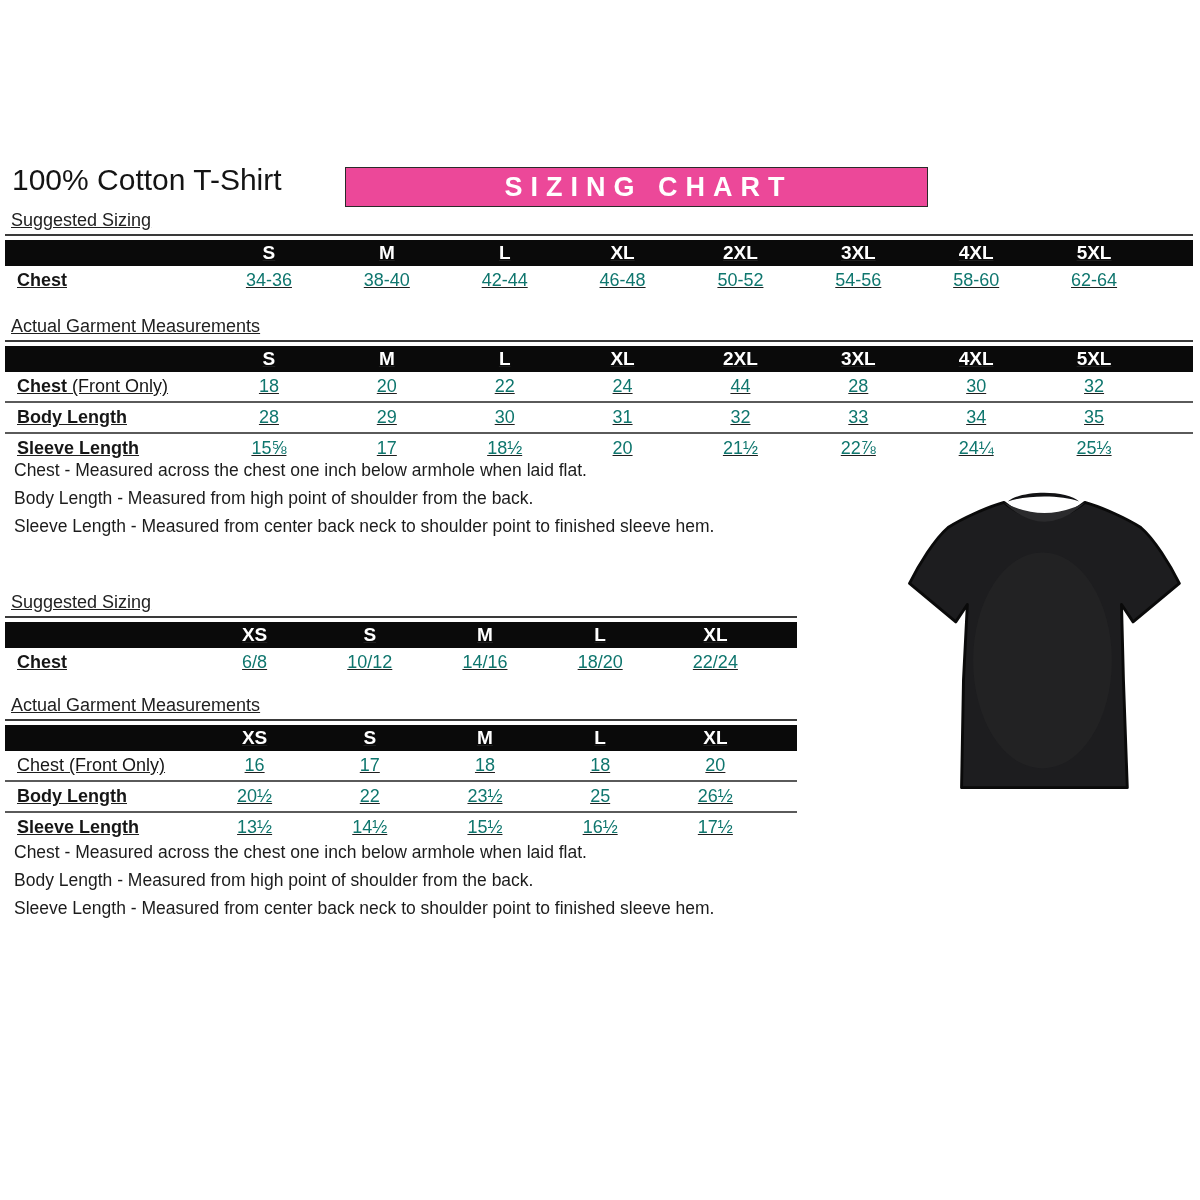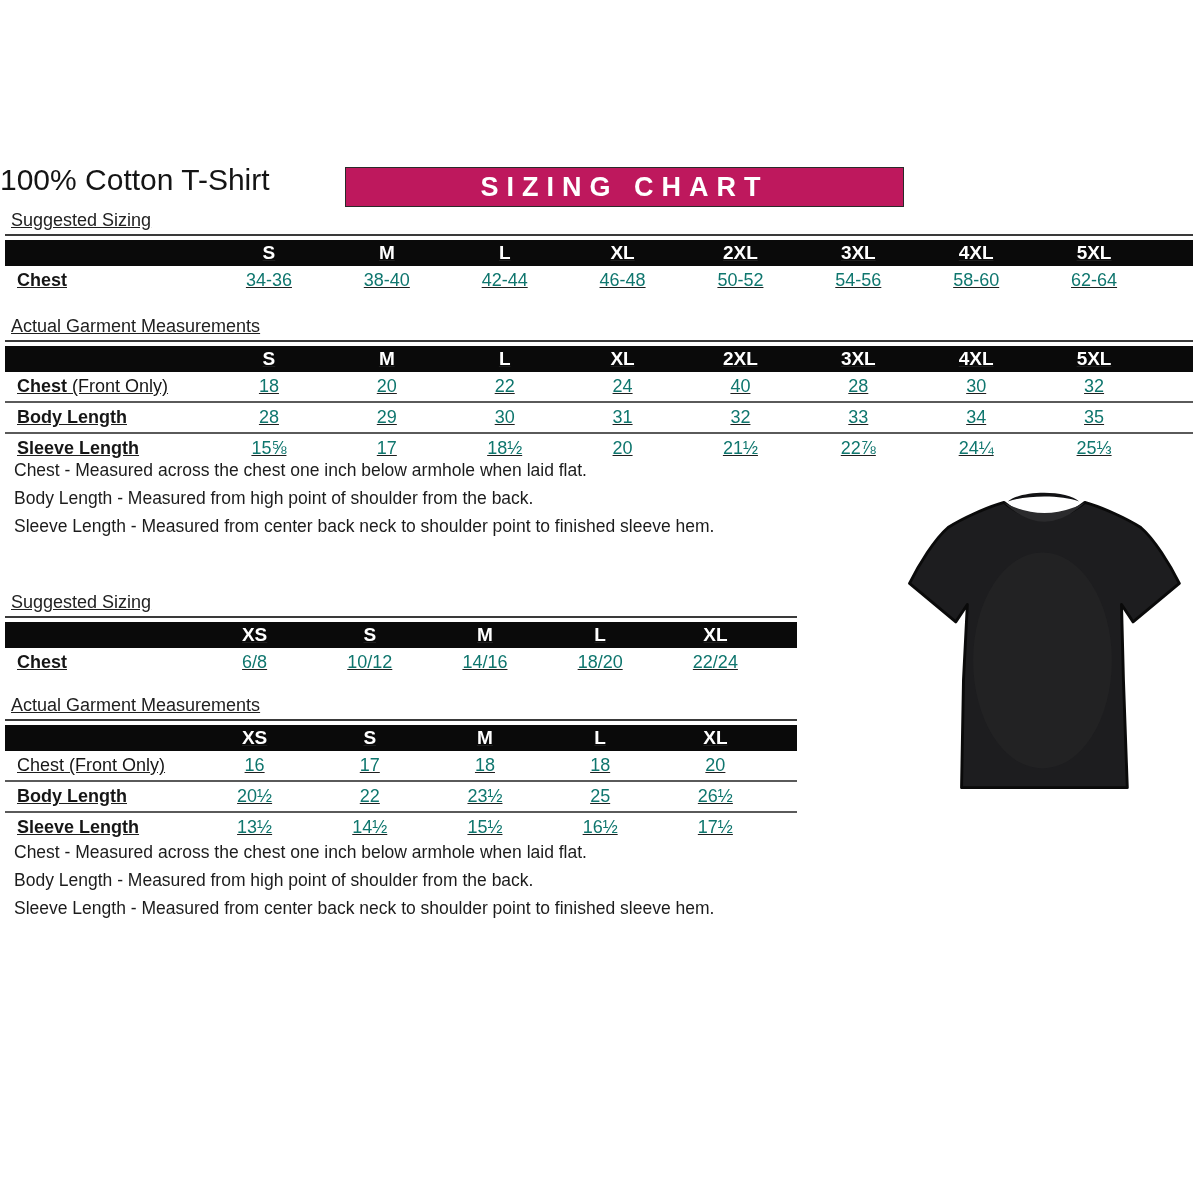--- a/index.html
+++ b/index.html
@@ -1,21 +1,21 @@
 <!DOCTYPE html>
 <html><head>
 <meta charset="utf-8">
 <style>
   html,body{margin:0;padding:0;background:#fff;}
   .sheet{position:relative;width:1200px;height:1200px;background:#ffffff;
          font-family:"Liberation Sans",sans-serif;color:#1f1f1f;overflow:hidden;}
 
-  .main-title{position:absolute;left:0;top:163px;font-size:30px;font-weight:400;color:#141414;white-space:nowrap;}
-  .banner{position:absolute;left:346px;top:168px;width:557px;height:38px;background:#be185d;
-          display:flex;align-items:center;justify-content:center;box-shadow:0 0 0 1px #2a2a2a;}
+  .main-title{position:absolute;left:12px;top:163px;font-size:30px;font-weight:400;color:#141414;white-space:nowrap;}
+  .banner{position:absolute;left:346px;top:168px;width:557px;height:38px;background:#ec4899;
+          display:flex;align-items:center;justify-content:center;box-shadow:0 0 0 1px #2a2a2a;padding-left:24px;}
   .banner span{color:#fff;font-weight:700;font-size:27px;letter-spacing:8px;white-space:nowrap;}
 
   .section{position:absolute;left:5px;text-decoration:underline;}
   #adult-suggested{top:210px;width:1188px;}
   #adult-actual{top:316px;width:1188px;}
   #youth-suggested{top:592px;width:792px;}
   #youth-actual{top:695px;width:792px;}
 
   .section-label{font-size:18px;color:#222;padding:0 0 3px 6px;border-bottom:2px solid #3a3a3a;margin-bottom:4px;white-space:nowrap;}
 
@@ -101,21 +101,21 @@
             <th class="spacer"></th>
           </tr>
         </thead>
       <tbody>
           <tr>
             <th><span class="b">Chest</span><span> (Front Only)</span></th>
             <td>18</td>
             <td>20</td>
             <td>22</td>
             <td>24</td>
-            <td>40</td>
+            <td>44</td>
             <td>28</td>
             <td>30</td>
             <td>32</td>
             <td></td>
           </tr>
           <tr>
             <th><span class="b">Body Length</span></th>
             <td>28</td>
             <td>29</td>
             <td>30</td>

